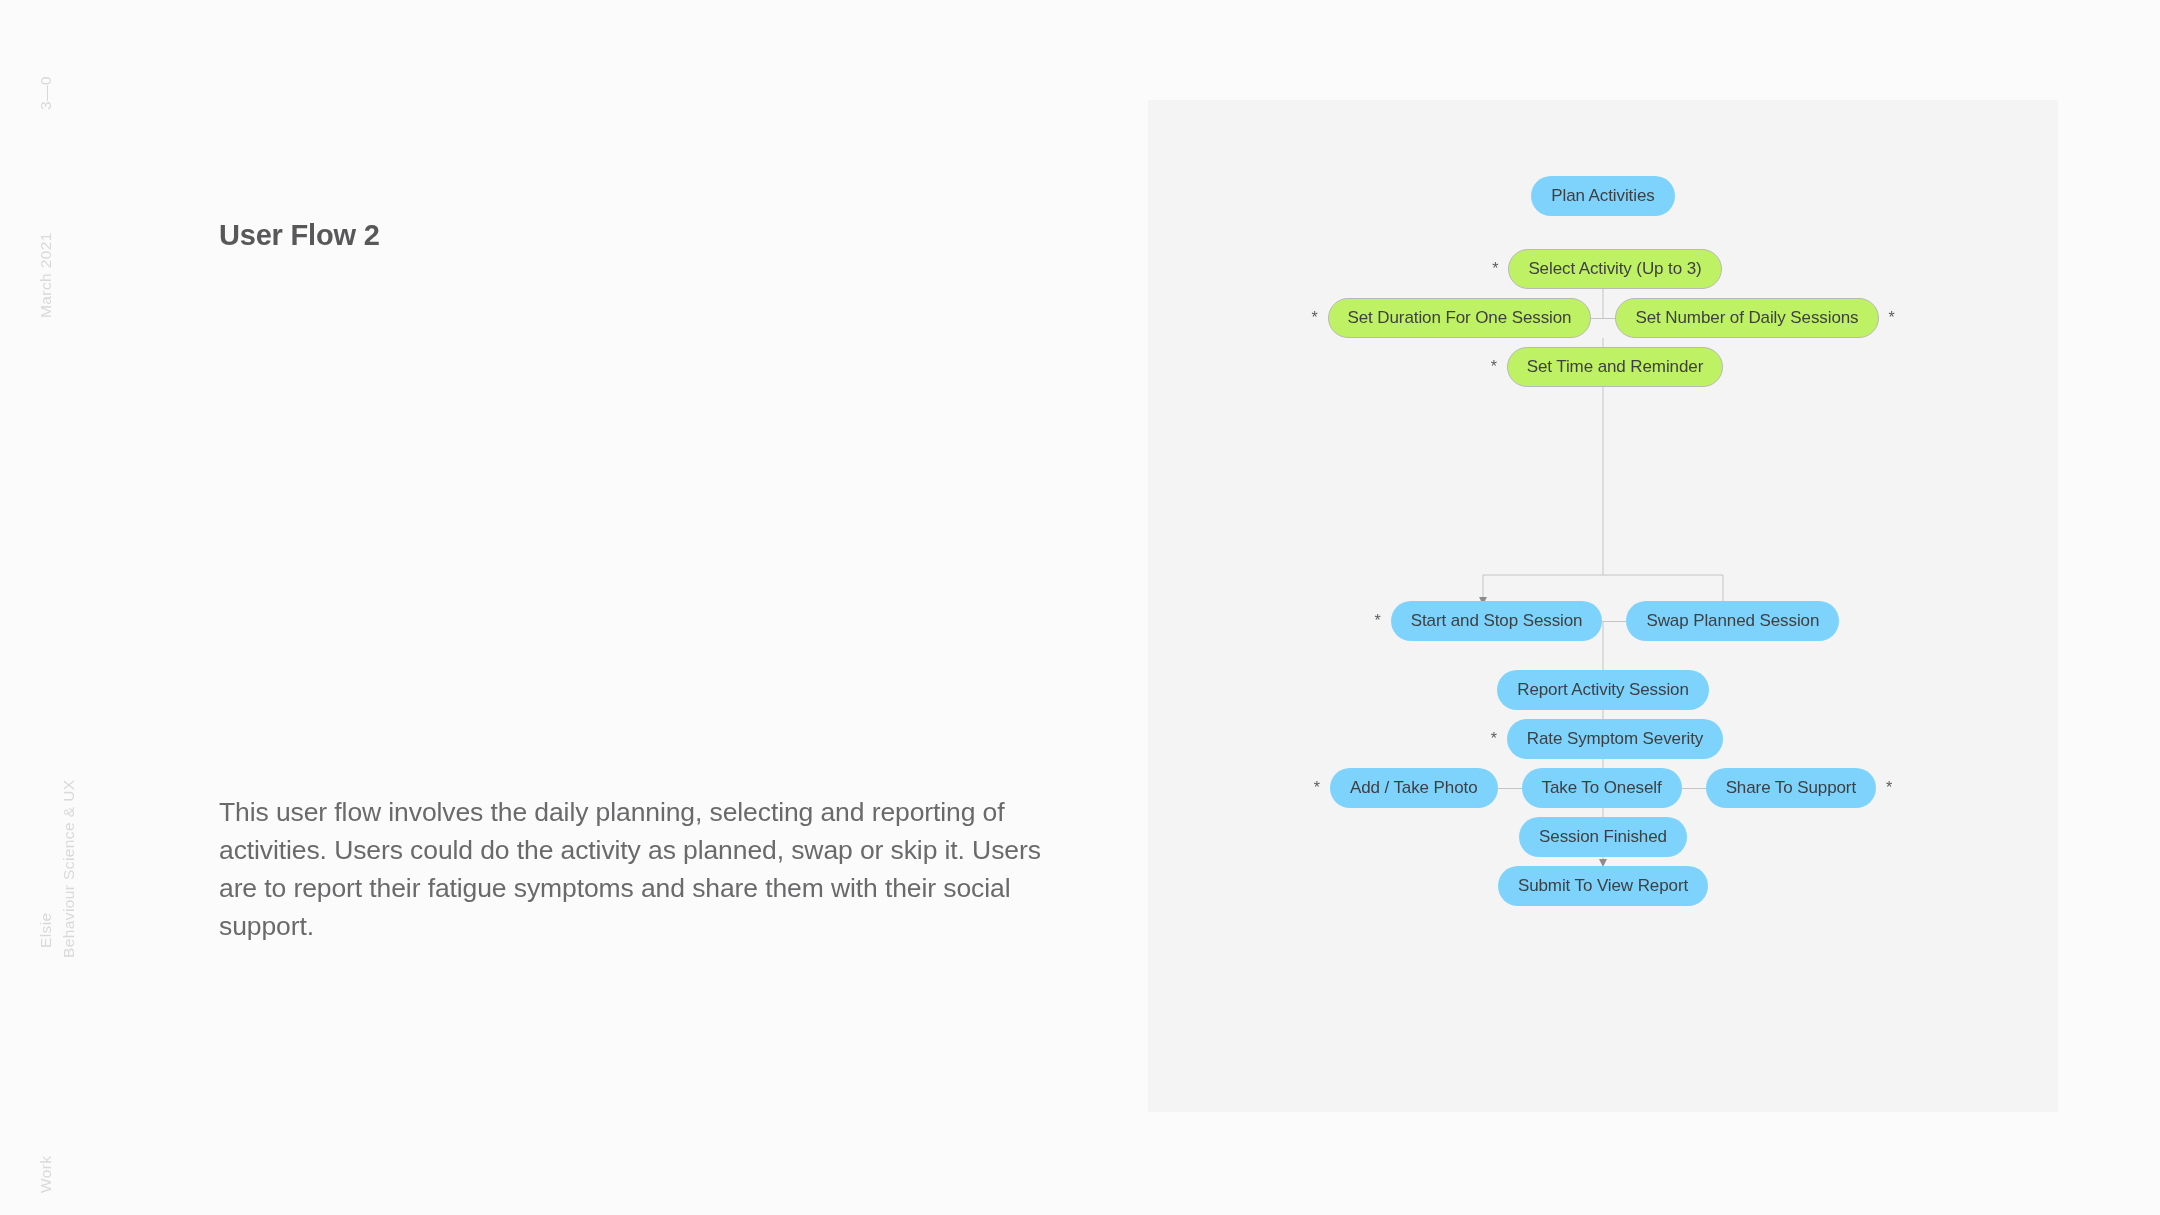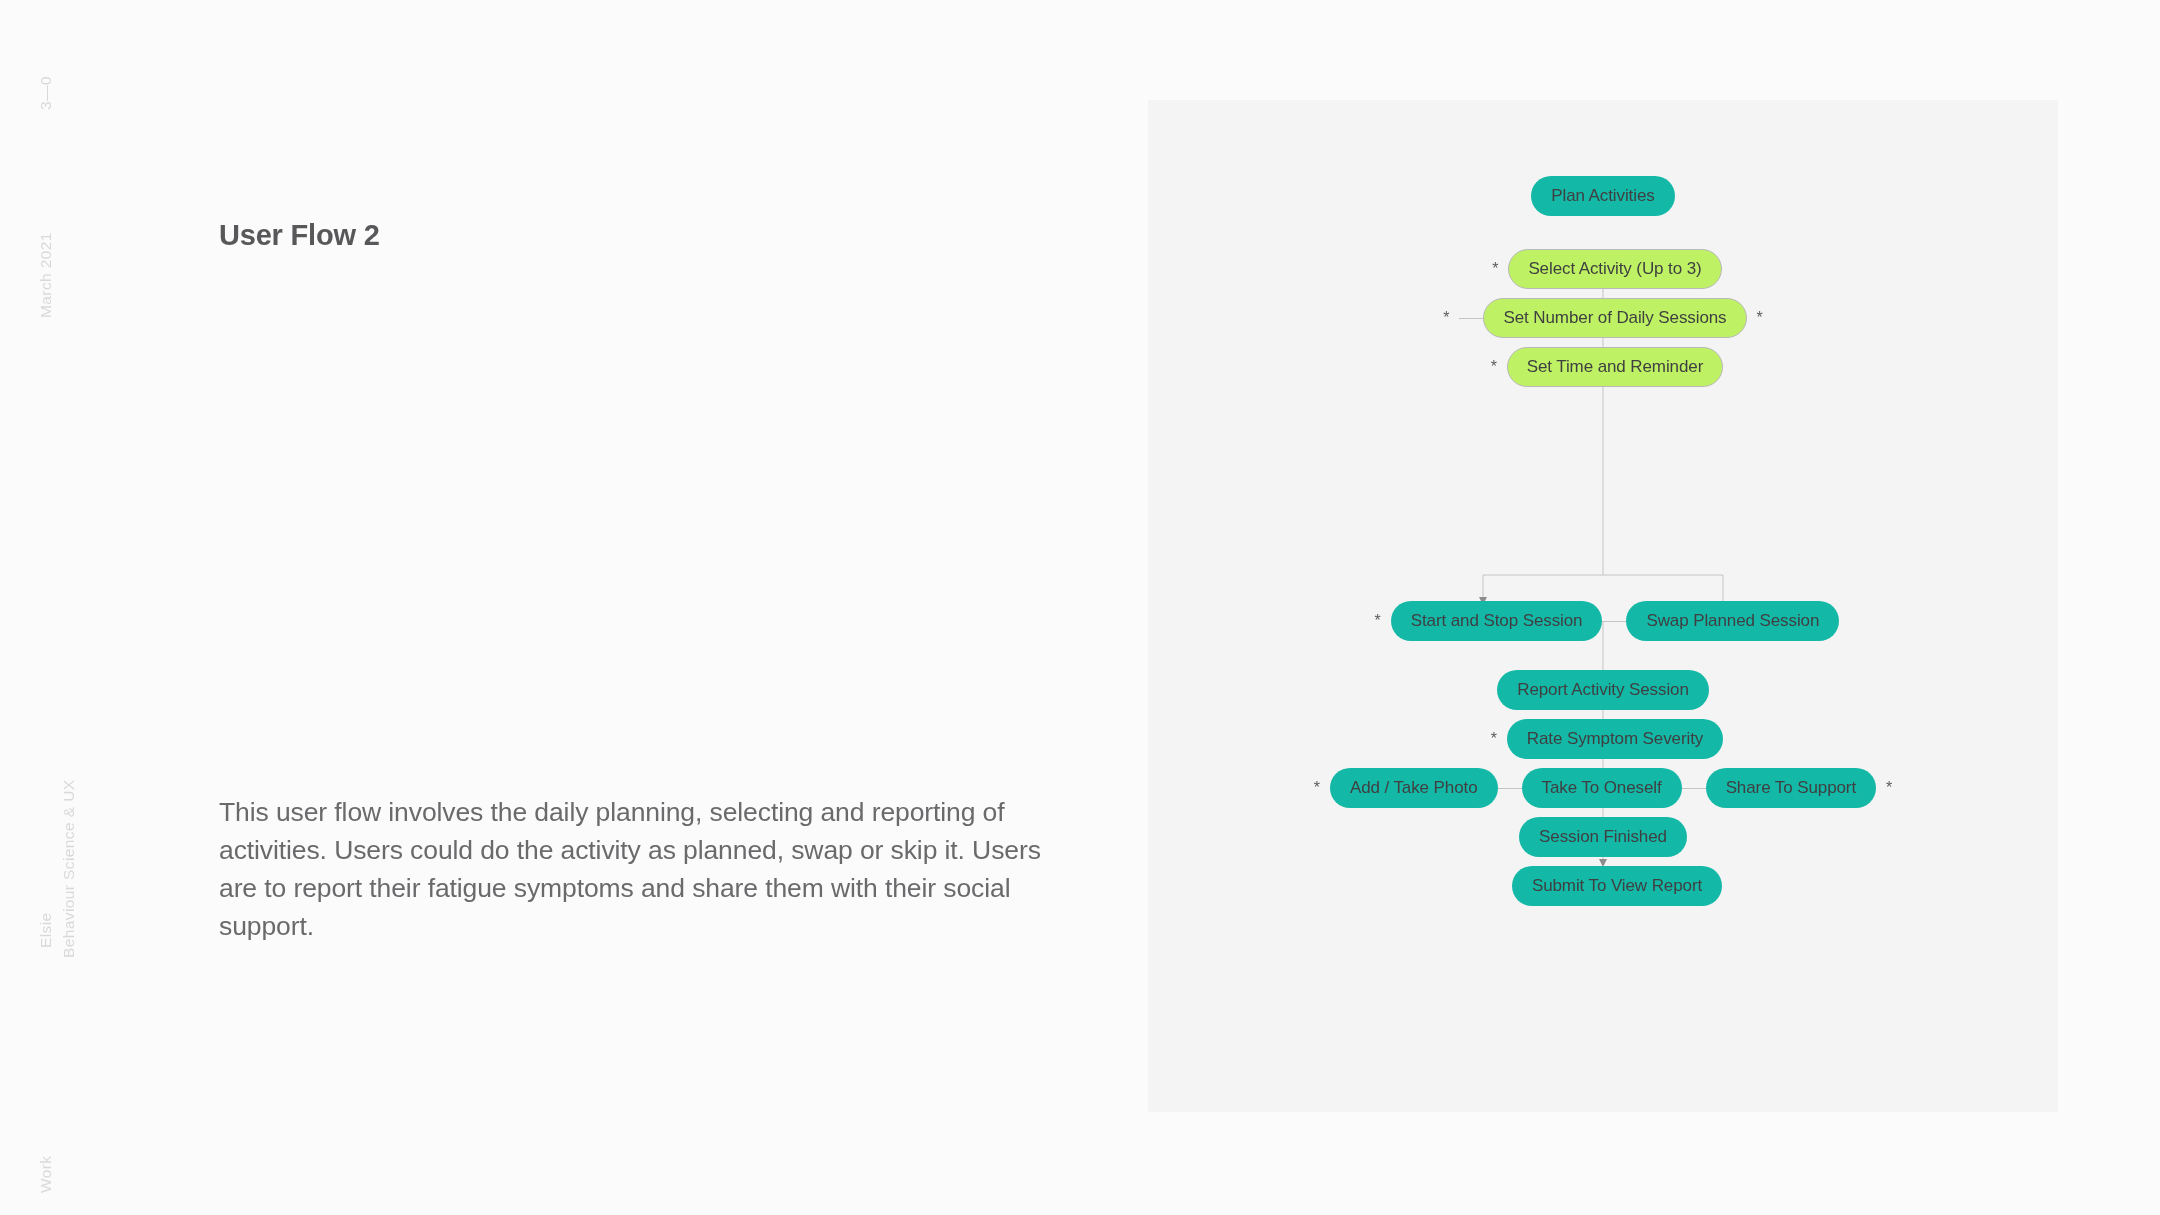--- a/index.html
+++ b/index.html
@@ -96,21 +96,21 @@
   .node {
     display: inline-flex;
     align-items: center;
     justify-content: center;
     height: 40px;
     padding: 0 19px;
     border-radius: 20px;
     font-size: 17px;
     color: #3f3f41;
     letter-spacing: -0.1px;
-    background: #14b8a6;
+    background: #7dd3fc;
     border: 1px solid transparent;
     position: relative;
     z-index: 2;
   }
   .node.outlined {
     background: #bef264;
     border: 1px solid #b9b9b9;
   }
 
   .star {
@@ -186,20 +186,21 @@
     <span class="node">Plan Activities</span>
   </div>
 
   <div class="row" style="left:0; top:149px; width:910px;">
     <span class="star left">*</span>
     <span class="node outlined">Select Activity (Up to 3)</span>
   </div>
 
   <div class="row" style="left:0; top:198px; width:910px;">
     <span class="star left">*</span>
+    <span class="node outlined">Set Duration For One Session</span>
     <span class="hbar"></span>
     <span class="node outlined">Set Number of Daily Sessions</span>
     <span class="star right">*</span>
   </div>
 
   <div class="row" style="left:0; top:247px; width:910px;">
     <span class="star left">*</span>
     <span class="node outlined">Set Time and Reminder</span>
   </div>
 
@@ -226,17 +227,17 @@
     <span class="node">Take To Oneself</span>
     <span class="hbar"></span>
     <span class="node">Share To Support</span>
     <span class="star right">*</span>
   </div>
 
   <div class="row" style="left:0; top:717px; width:910px;">
     <span class="node">Session Finished</span>
   </div>
 
-  <div class="row" style="left:14px; top:766px; width:910px;align-items:center;">
+  <div class="row" style="left:0; top:766px; width:910px;align-items:center;">
     <span class="node">Submit To View Report</span>
   </div>
 
 </div>
 
 </body></html>

